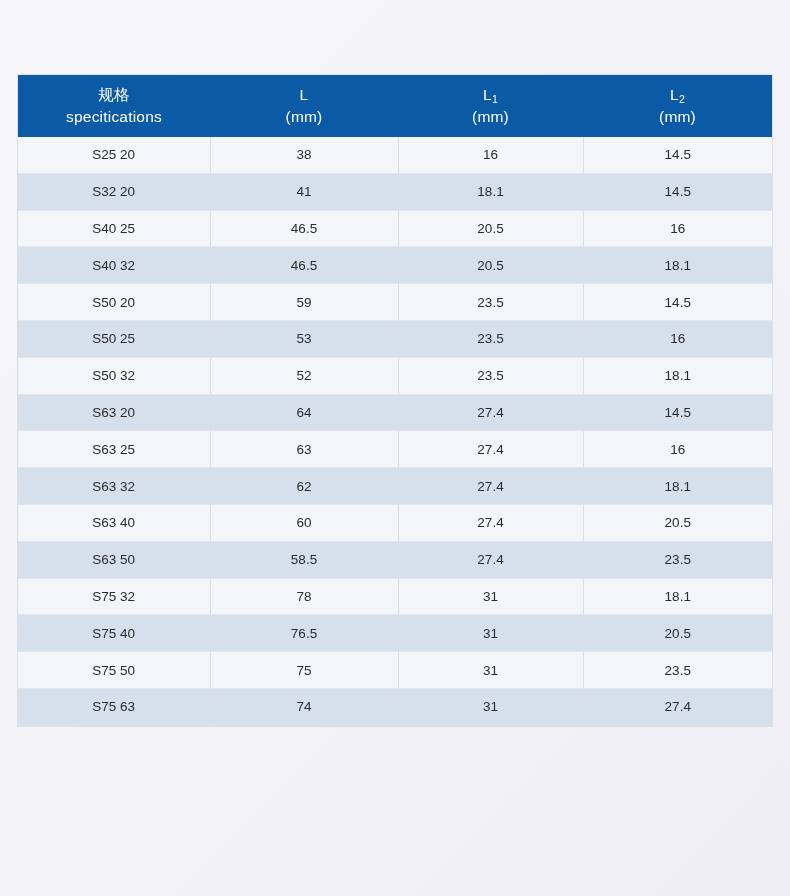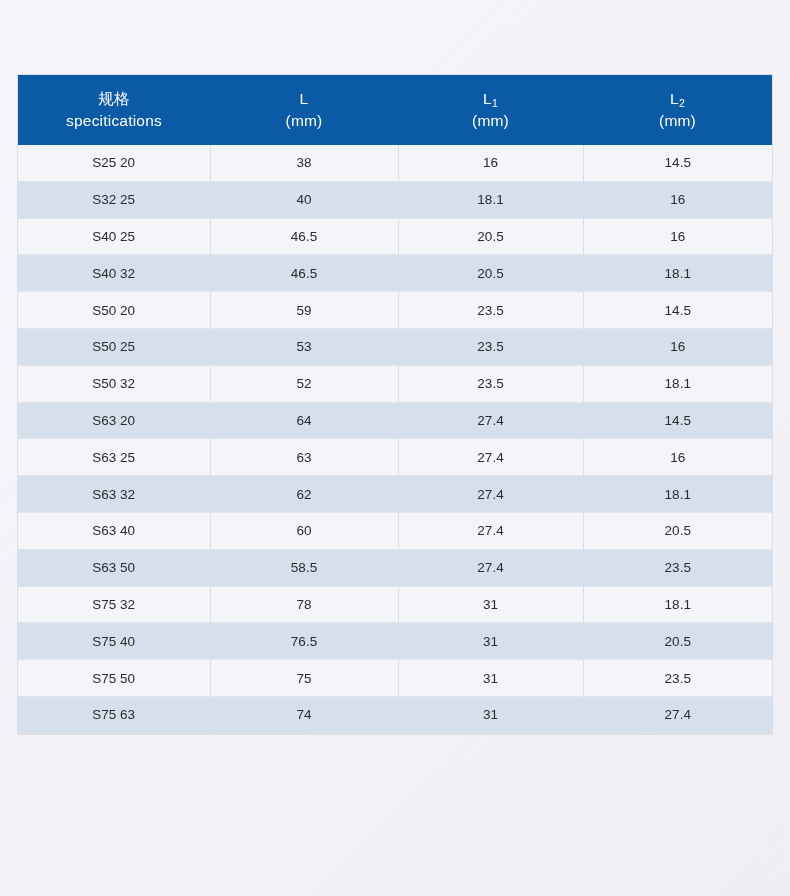--- a/index.html
+++ b/index.html
@@ -35,21 +35,21 @@
   table.spec-table col.c1 { width: 188px; }
   table.spec-table col.c2 { width: 185px; }
   table.spec-table col.c3 { width: 189px; }
 
   thead th {
     background: #0a5aa6;
     color: #ffffff;
     font-size: 15.5px;
     font-weight: 400;
     line-height: 1.45;
-    height: 70px;
+    height: 62px;
     padding: 0 6px;
     vertical-align: middle;
     border: none;
     letter-spacing: 0.2px;
   }
   thead th .hdr-line {
     display: block;
   }
   thead th .hdr-cn {
     font-size: 15.5px;
@@ -122,24 +122,24 @@
         </tr>
       </thead>
       <tbody id="table-body">
           <tr>
             <td>S25 20</td>
             <td>38</td>
             <td>16</td>
             <td>14.5</td>
           </tr>
           <tr>
-            <td>S32 25</td>
-            <td>40</td>
-            <td>18.1</td>
-            <td>16</td>
+            <td>S32 20</td>
+            <td>41</td>
+            <td>18.1</td>
+            <td>14.5</td>
           </tr>
           <tr>
             <td>S40 25</td>
             <td>46.5</td>
             <td>20.5</td>
             <td>16</td>
           </tr>
           <tr>
             <td>S40 32</td>
             <td>46.5</td>

